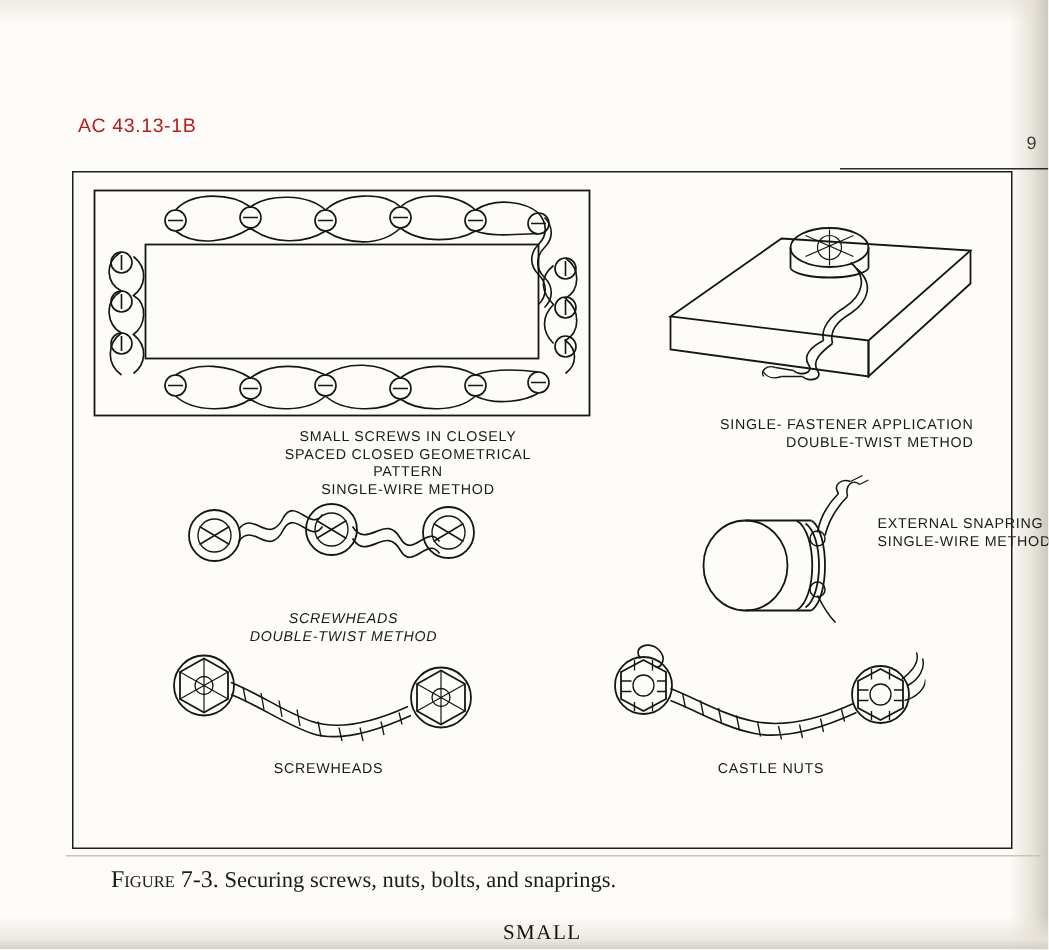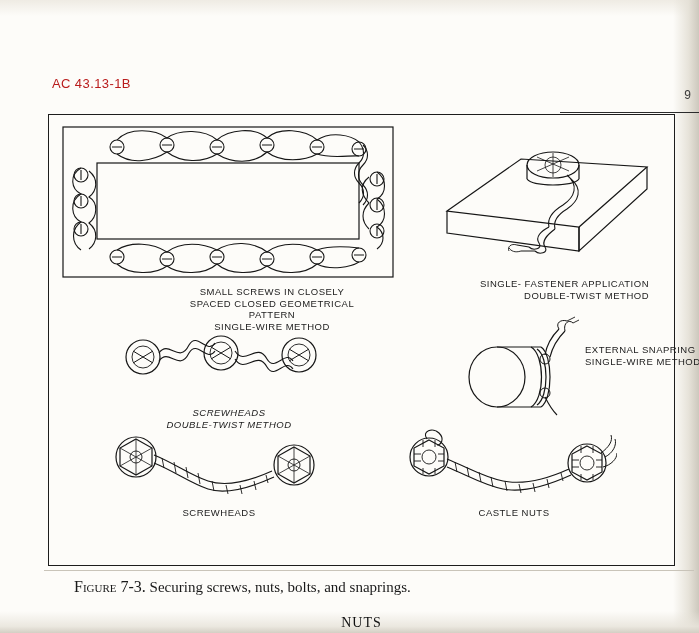--- a/index.html
+++ b/index.html
@@ -304,21 +304,21 @@
 
       <path class="ink" stroke-width="1.1" d="M50 36 C70 44, 86 54, 106 58 C126 62, 150 56, 172 46"></path>
       <path class="ink" stroke-width="1.1" d="M50 44 C70 52, 86 62, 106 66 C126 70, 152 62, 174 52"></path>
       <g class="ink" stroke-width="0.9">
         <path d="M58 39 L60 49 M70 44 L72 54 M82 49 L84 59 M94 54 L96 64 M108 58 L110 68 M122 61 L124 70 M136 60 L138 69 M150 56 L152 65 M164 50 L166 58"></path>
       </g>
     </svg>
 
     <div class="lbl" style="left:400px; top:392px; width:130px;">CASTLE NUTS</div>
 
-    <div class="note-title">NUTS</div>
+    <div class="note-title">SMALL</div>
 
   </div>
 
   <div class="caption-rule"></div>
   <div class="caption">
     <span class="smallcaps">Figure 7-3.</span>
     <span>Securing screws, nuts, bolts, and snaprings.</span>
   </div>
 
 </div>

